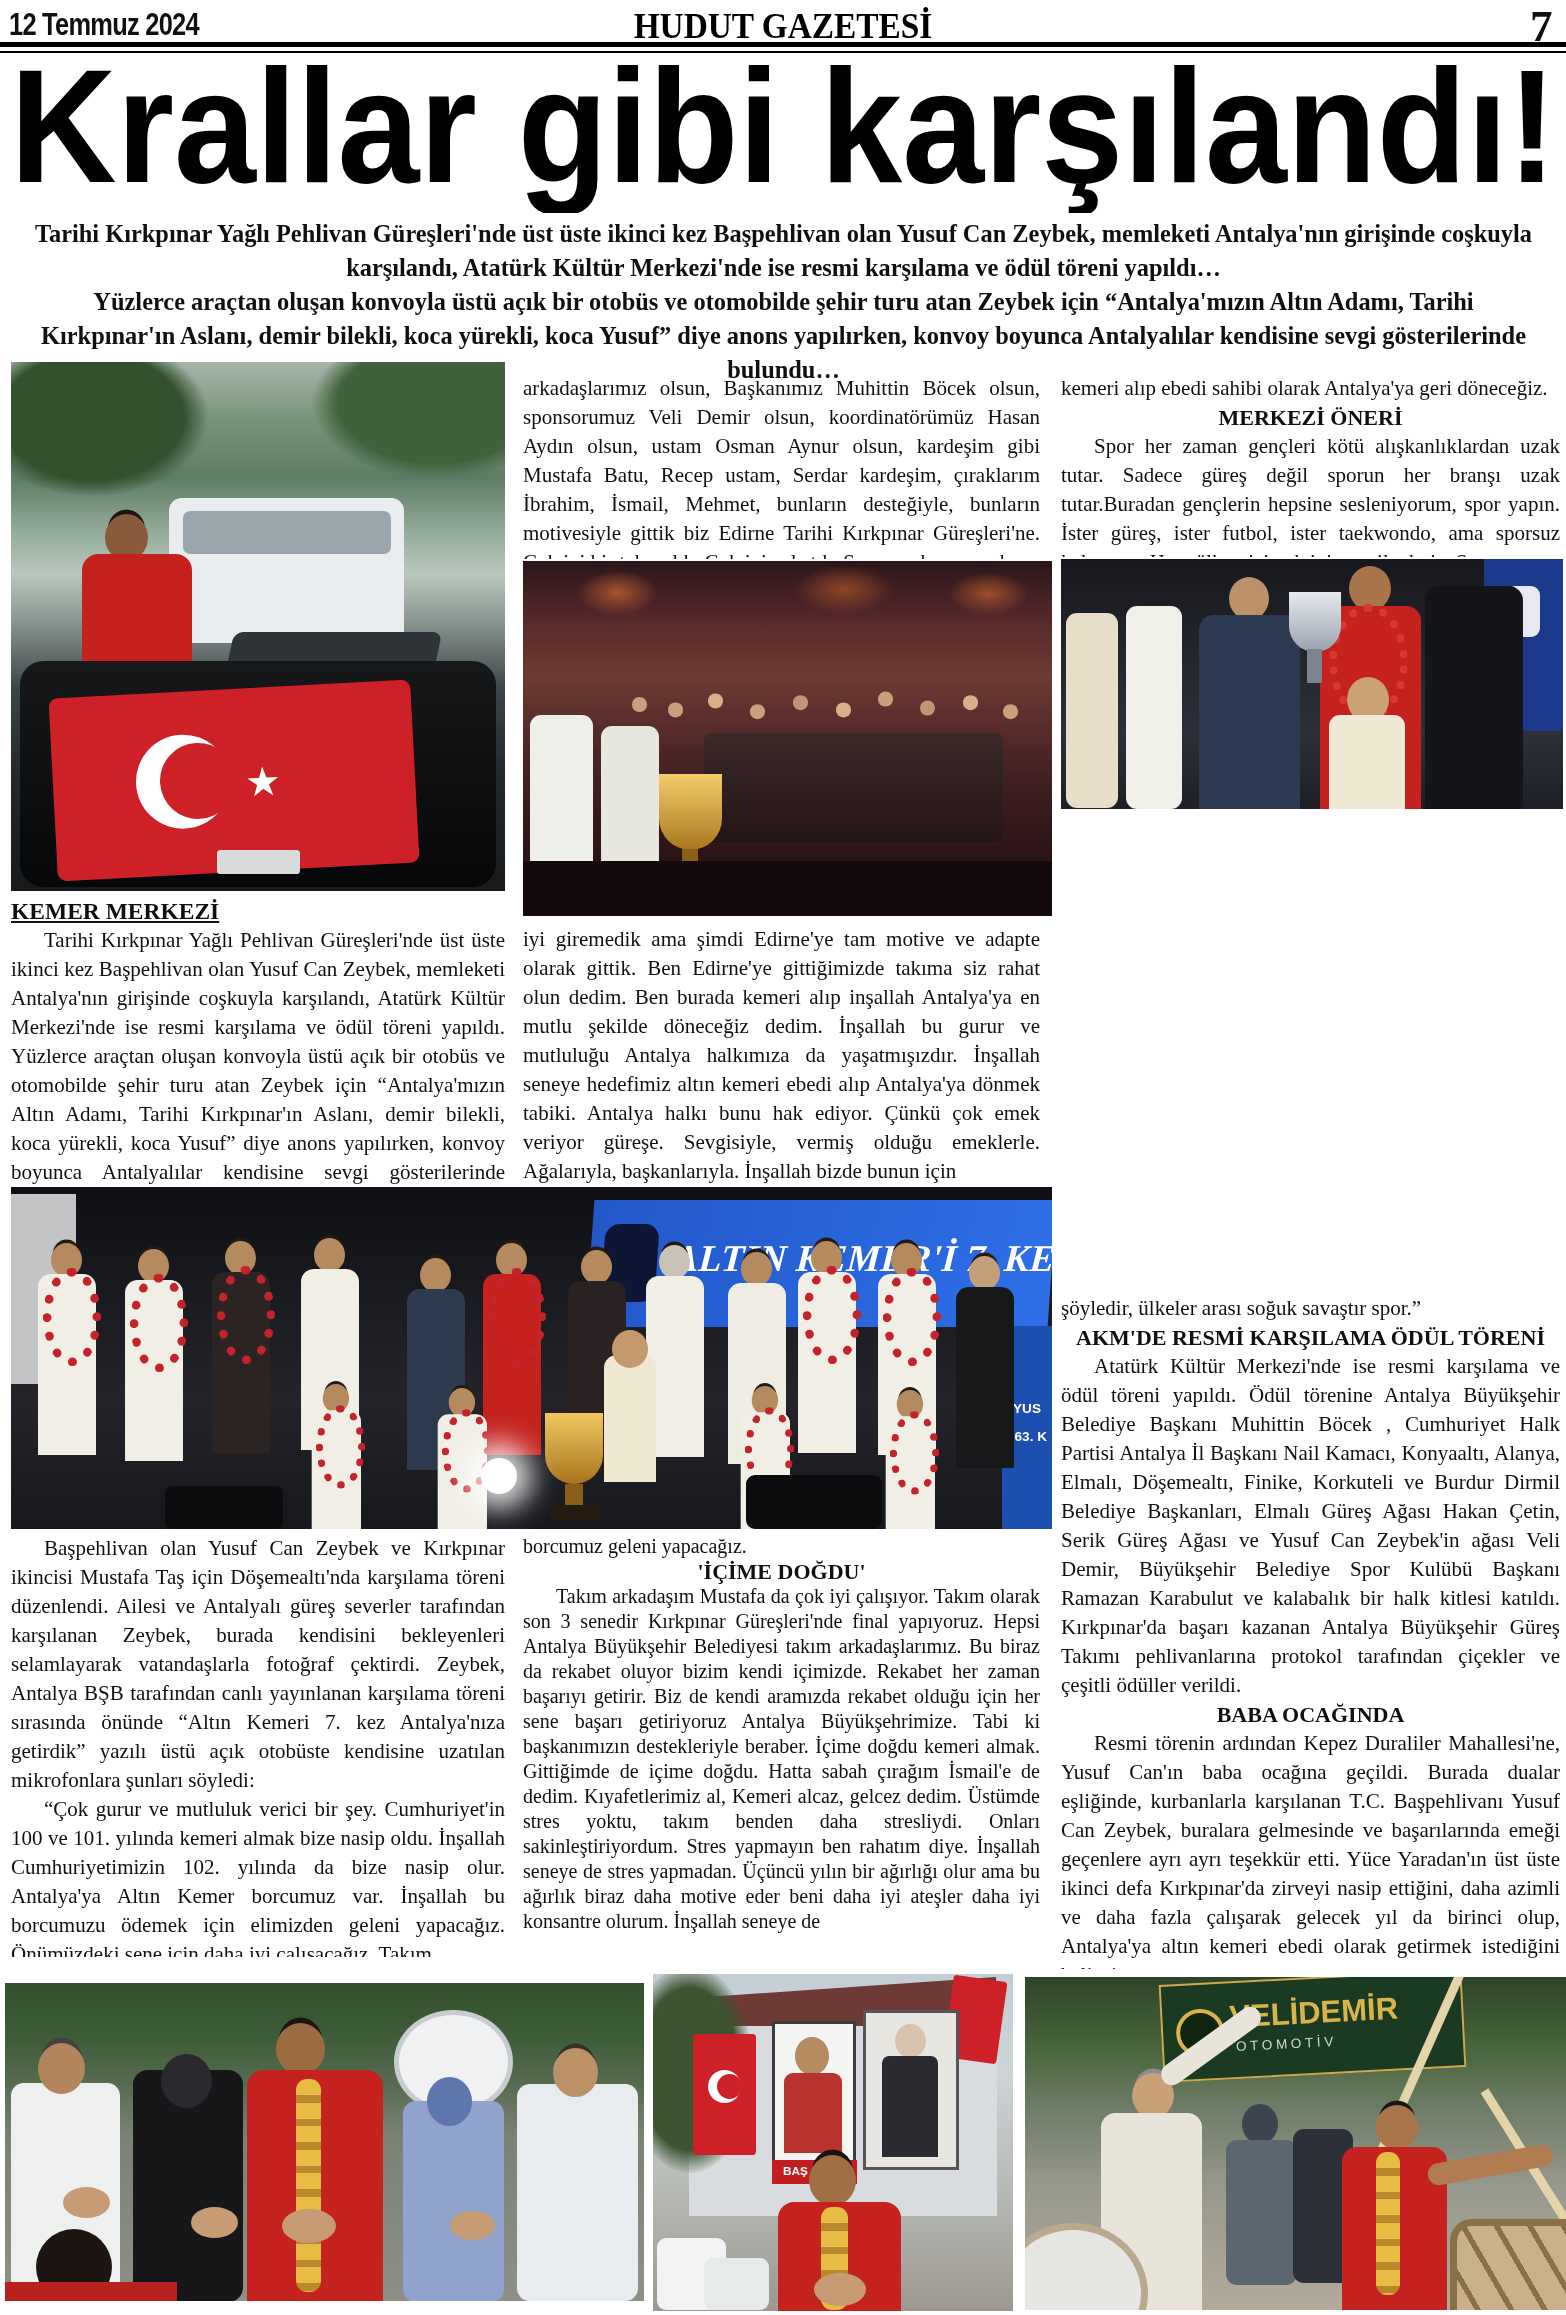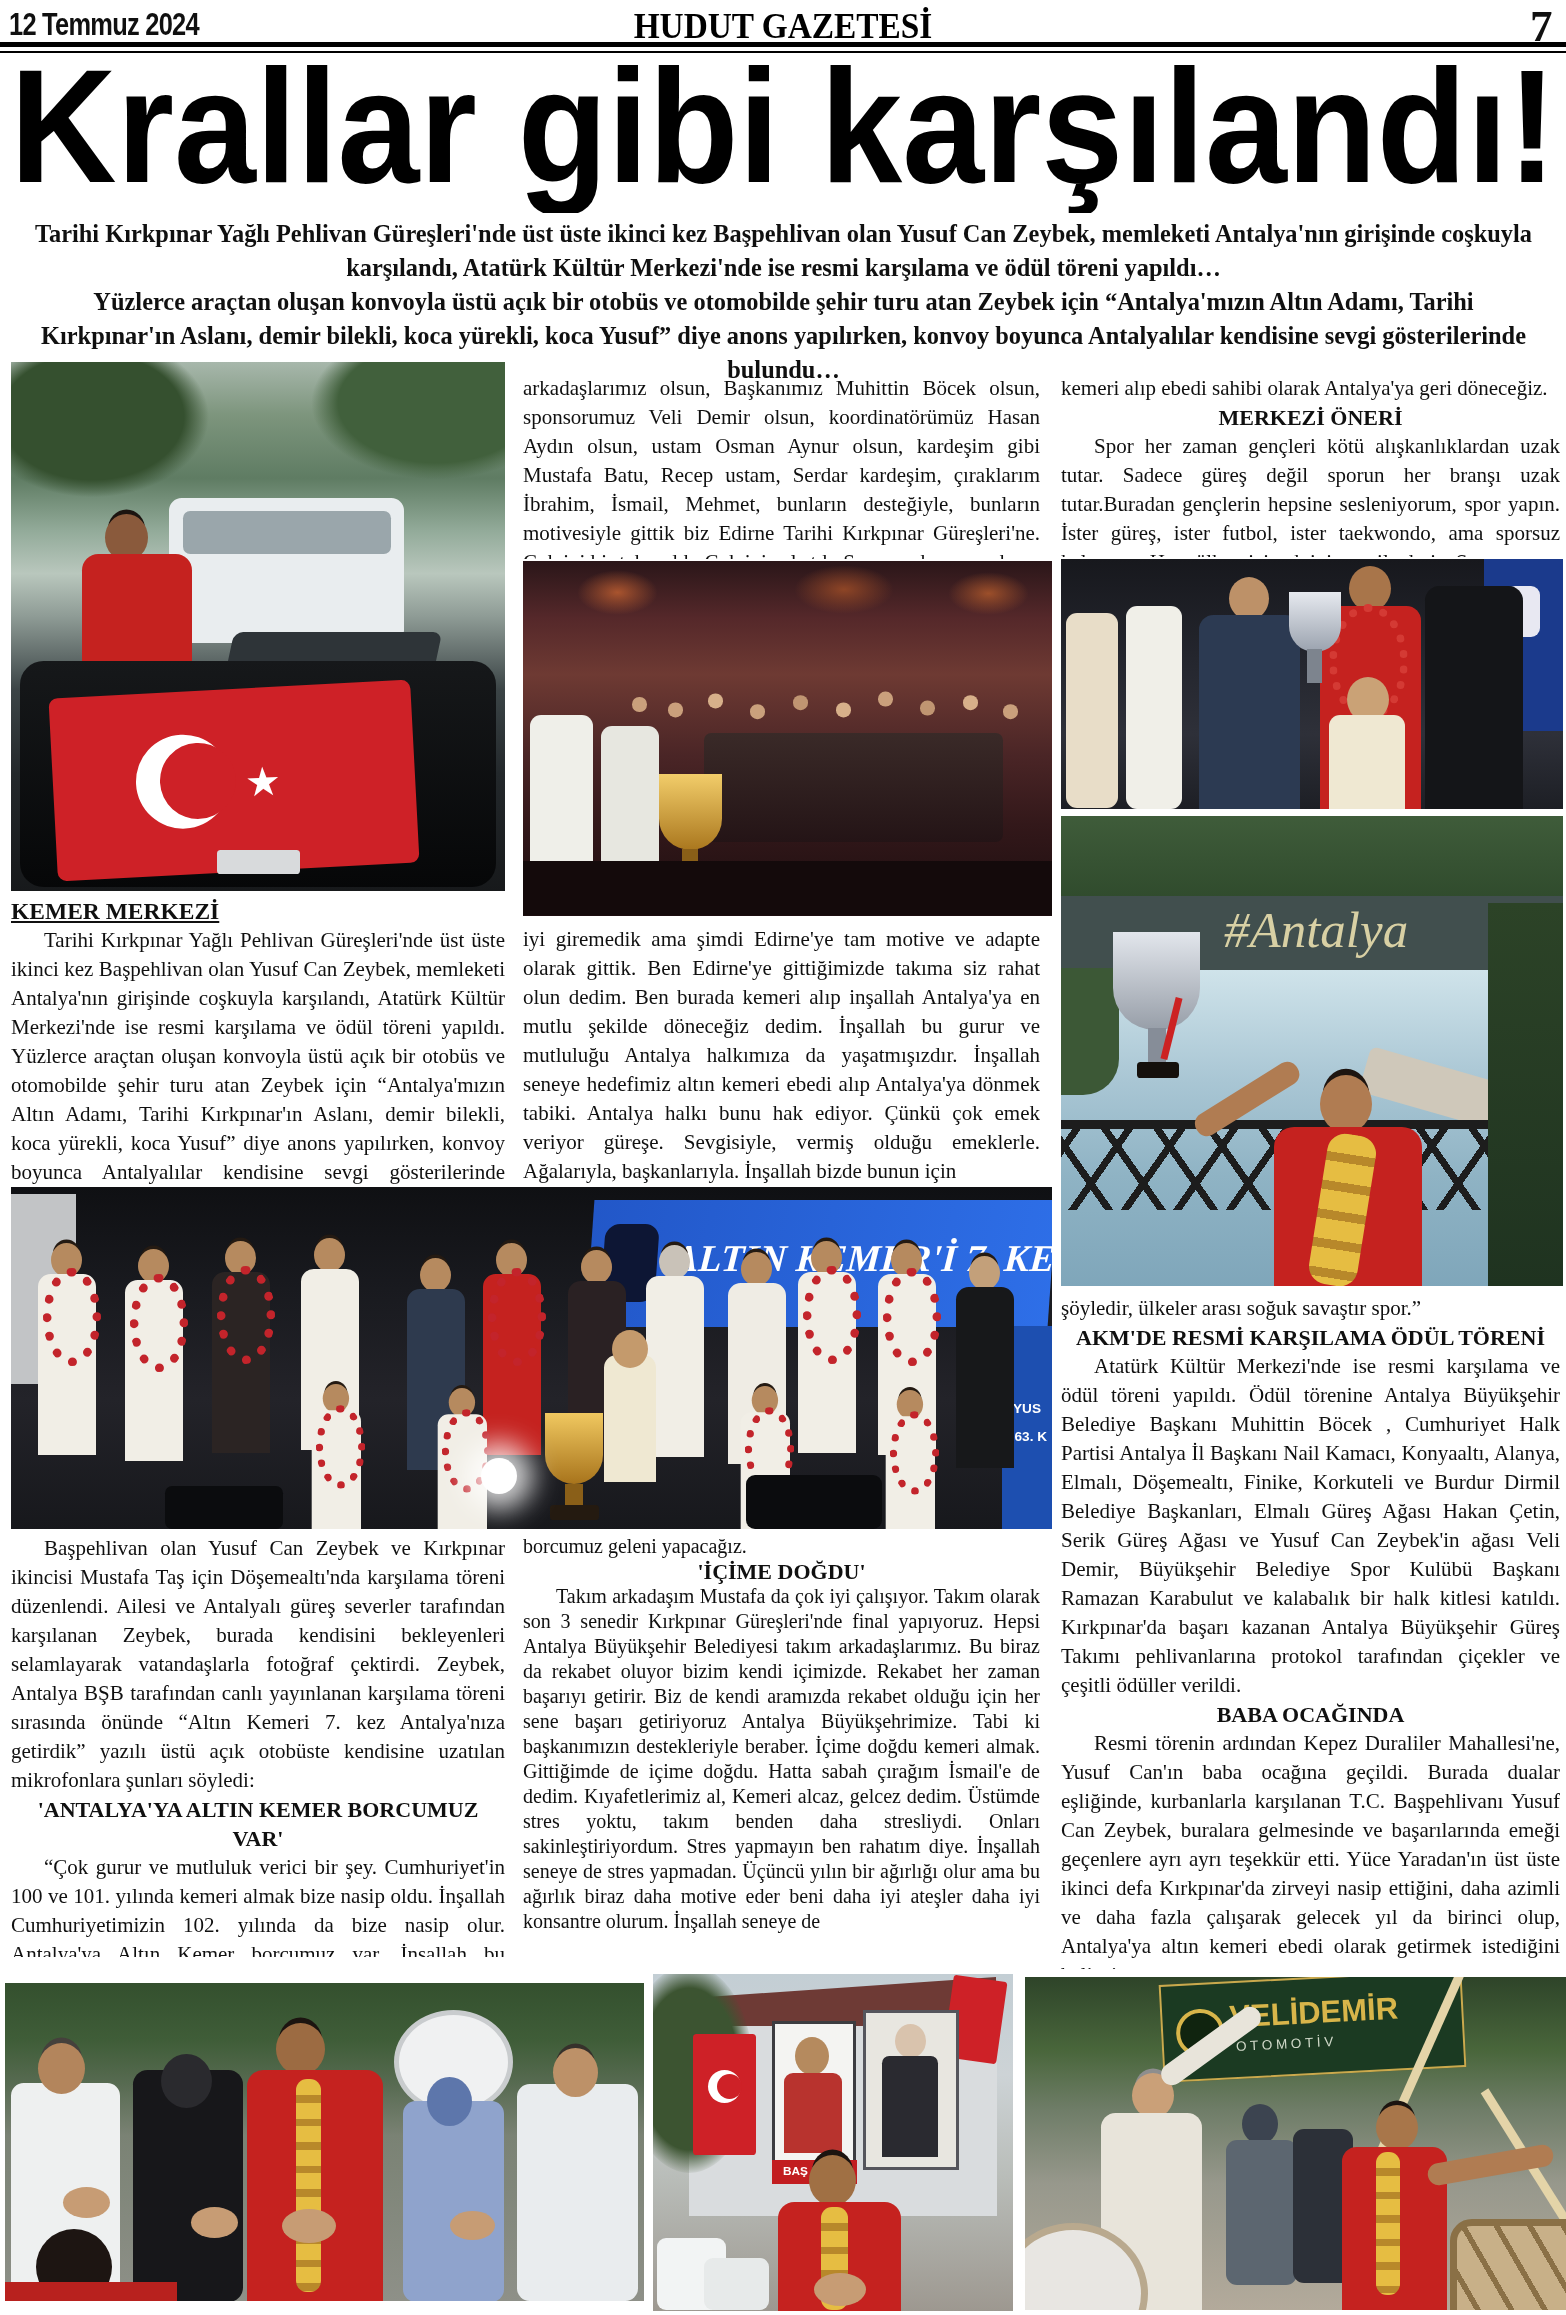--- a/index.html
+++ b/index.html
@@ -172,21 +172,20 @@
     <div class="abs" style="left:534px;top:226px;width:58px;height:71px;background:linear-gradient(180deg,#f0c860,#a8741c);border-radius:0 0 31px 31px"></div>
     <div class="abs" style="left:554px;top:297px;width:18px;height:23.5px;background:#8a5f18"></div>
     <div class="abs" style="left:539px;top:318px;width:49px;height:14.5px;background:#241a10;border-radius:3.6px"></div>
     <div class="abs" style="left:154px;top:299px;width:118px;height:43px;background:#0b0c0e;border-radius:7.2px"></div>
     <div class="abs" style="left:735px;top:288px;width:136px;height:54px;background:#0b0c0e;border-radius:9px"></div>
     <div class="blob" style="left:470px;top:271px;width:36px;height:36px;background:#fff;box-shadow:0 0 27px 16.3px rgba(255,255,255,.8)"></div>
   </div>
 
   <div class="abs tb" style="left:11px;top:1534px;width:494px;height:423px">
     <p>Başpehlivan olan Yusuf Can Zeybek ve Kırkpınar ikincisi Mustafa Taş için Döşemealtı'nda karşılama töreni düzenlendi. Ailesi ve Antalyalı güreş severler tarafından karşılanan Zeybek, burada kendisini bekleyenleri selamlayarak vatandaşlarla fotoğraf çektirdi. Zeybek, Antalya BŞB tarafından canlı yayınlanan karşılama töreni sırasında önünde “Altın Kemeri 7. kez Antalya'nıza getirdik” yazılı üstü açık otobüste kendisine uzatılan mikrofonlara şunları söyledi:</p>
-    <h3>'ANTALYA'YA ALTIN KEMER BORCUMUZ VAR'</h3>
     <p>“Çok gurur ve mutluluk verici bir şey. Cumhuriyet'in 100 ve 101.  yılında kemeri almak bize nasip oldu. İnşallah Cumhuriyetimizin 102. yılında da bize nasip olur. Antalya'ya Altın Kemer borcumuz var. İnşallah bu borcumuzu ödemek için elimizden geleni yapacağız. Önümüzdeki sene için daha iyi çalışacağız. Takım</p>
   </div>
 
   <div class="abs tb" style="left:523px;top:374px;width:517px;height:185px">
     <p class="noind">arkadaşlarımız olsun, Başkanımız Muhittin Böcek olsun, sponsorumuz Veli Demir olsun, koordinatörümüz Hasan Aydın olsun, ustam Osman Aynur olsun, kardeşim gibi Mustafa Batu, Recep ustam, Serdar kardeşim, çıraklarım İbrahim, İsmail, Mehmet, bunların desteğiyle, bunların motivesiyle gittik biz Edirne Tarihi Kırkpınar Güreşleri'ne. Çok iyi bir takımdık. Çok iyi çalıştık. Sezonun başına çok</p>
   </div>
 
   <div class="photo" style="left:523px;top:561px;width:529px;height:355px;
        background:linear-gradient(180deg,#2a1619 0%,#55282a 16%,#6e3a33 32%,#4a2526 55%,#33181a 74%,#1c0d0f 100%)">
     <div class="blob" style="left:54px;top:9px;width:81px;height:45px;background:radial-gradient(#a9542e,transparent 70%)"></div>
@@ -231,43 +230,20 @@
     <div class="blob" style="left:288px;top:7.2px;width:42px;height:45px;background:#a8754a"></div>
     <div class="abs" style="left:259px;top:47px;width:101px;height:203px;background:#c5221f;border-radius:14.5px 14.5px 0 0"></div>
     <div class="abs" style="left:268px;top:45px;width:63px;height:100px;border:8.1px dotted #d43a34;border-radius:50%"></div>
     <div class="abs" style="left:364px;top:27px;width:98px;height:223px;background:#141518;border-radius:14.5px 14.5px 0 0"></div>
     <div class="abs" style="left:228px;top:33px;width:52px;height:60px;background:linear-gradient(180deg,#e6e9ef,#9aa2ae);border-radius:0 0 27px 27px"></div>
     <div class="abs" style="left:246px;top:90px;width:14.5px;height:34px;background:#7d848e"></div>
     <div class="blob" style="left:286px;top:118px;width:42px;height:45px;background:#caa276"></div>
     <div class="abs" style="left:268px;top:156px;width:76px;height:94px;background:#efe8d2;border-radius:11px 11px 0 0"></div>
   </div>
 
-  <div class="photo" style="left:1061px;top:816px;width:502px;height:470px;background:#b9d2de">
-    <div class="abs" style="left:0;top:0;width:502px;height:87px;background:linear-gradient(180deg,#3f5c3a,#2f4a2c)"></div>
-    <div class="abs" style="left:0;top:80px;width:502px;height:74px;background:#414f4e">
-      <div class="abs" style="left:163px;top:5.4px;font-style:italic;font-size:51px;color:#d8d0a4;font-family:'Liberation Serif',serif">#Antalya</div>
-      <div class="blob" style="left:458px;top:22px;width:23.5px;height:23.5px;border:6.3px solid #2aa7c9;background:#e07a26"></div>
-    </div>
-    <div class="abs" style="left:0;top:154px;width:502px;height:317px;background:linear-gradient(180deg,#cfe3ea 0%,#a9c6d4 35%,#8fb3c4 65%,#7fa6ba 100%)"></div>
-    <div class="abs" style="left:299px;top:264px;width:253px;height:47px;background:#cfc8ba;transform:rotate(16deg);border-radius:7.2px"></div>
-    <div class="abs" style="left:427px;top:87px;width:75px;height:384px;background:linear-gradient(180deg,#2c4327,#1f3320)"></div>
-    <div class="abs" style="left:0;top:152px;width:58px;height:127px;background:#3c5836;border-radius:0 0 36px 0"></div>
-    <div class="abs" style="left:0;top:304px;width:427px;height:9px;background:#1d1d1d"></div>
-    <div class="abs" style="left:0;top:313px;width:427px;height:81px;
-         background:repeating-linear-gradient(55deg,transparent 0 36px,#1d1d1d 36px 43px),repeating-linear-gradient(-55deg,transparent 0 36px,#1d1d1d 36px 43px)"></div>
-    <div class="abs" style="left:52px;top:116px;width:87px;height:98px;background:linear-gradient(180deg,#e2e6ec,#979ea8);border-radius:0 0 42px 42px"></div>
-    <div class="abs" style="left:87px;top:212px;width:18px;height:36px;background:#868d98"></div>
-    <div class="abs" style="left:76px;top:246px;width:42px;height:16.3px;background:#15100c;border-radius:3.6px"></div>
-    <div class="abs" style="left:107px;top:181px;width:7.2px;height:63px;background:#cc2222;transform:rotate(14deg)"></div>
-    <div class="abs" style="left:127px;top:271px;width:118px;height:23.5px;background:#b07c52;border-radius:11px;transform:rotate(-32deg)"></div>
-    <div class="blob" style="left:259px;top:259px;width:52px;height:58px;background:#b07c52;box-shadow:0 -9px 0 -2.7px #1e1510"></div>
-    <div class="abs" style="left:213px;top:311px;width:148px;height:159px;background:#c5221f;border-radius:20px 20px 0 0"></div>
-    <div class="abs" style="left:257px;top:318px;width:49px;height:152px;transform:rotate(9deg);border-radius:18px;
-         background:repeating-linear-gradient(180deg,#e6bd42 0 20px,#b8882a 20px 29px)"></div>
-  </div>
 
   <div class="abs tb" style="left:1061px;top:1294px;width:499px;height:675px">
     <p class="noind">şöyledir, ülkeler arası soğuk savaştır spor.”</p>
     <h3>AKM'DE RESMİ KARŞILAMA  ÖDÜL TÖRENİ</h3>
     <p>Atatürk Kültür Merkezi'nde ise resmi karşılama ve ödül töreni yapıldı. Ödül törenine Antalya Büyükşehir Belediye Başkanı Muhittin Böcek , Cumhuriyet Halk Partisi Antalya İl Başkanı Nail Kamacı, Konyaaltı, Alanya, Elmalı, Döşemealtı, Finike, Korkuteli ve Burdur Dirmil Belediye Başkanları, Elmalı Güreş Ağası Hakan Çetin, Serik Güreş Ağası ve Yusuf Can Zeybek'in ağası Veli Demir, Büyükşehir  Belediye Spor Kulübü Başkanı Ramazan Karabulut ve kalabalık bir halk kitlesi katıldı. Kırkpınar'da başarı kazanan Antalya Büyükşehir Güreş Takımı pehlivanlarına protokol tarafından çiçekler ve çeşitli ödüller verildi.</p>
     <h3>BABA OCAĞINDA</h3>
     <p>Resmi törenin ardından Kepez Duraliler Mahallesi'ne, Yusuf Can'ın baba ocağına geçildi. Burada dualar eşliğinde, kurbanlarla karşılanan T.C. Başpehlivanı Yusuf Can Zeybek, buralara gelmesinde ve başarılarında emeği geçenlere ayrı ayrı teşekkür etti. Yüce Yaradan'ın üst üste ikinci defa Kırkpınar'da zirveyi nasip ettiğini, daha azimli ve daha fazla çalışarak gelecek yıl da birinci olup, Antalya'ya altın kemeri ebedi olarak getirmek istediğini belirtti.</p>
     <p>Katılanlara yemek ikramının yapıldığı baba ocağında, T.C. Başpehlivanı, fotoğraf çektirmek isteyen sevenlerini kırmadan uzun uzun fotoğraflar çektirdi.</p>
   </div>
 

